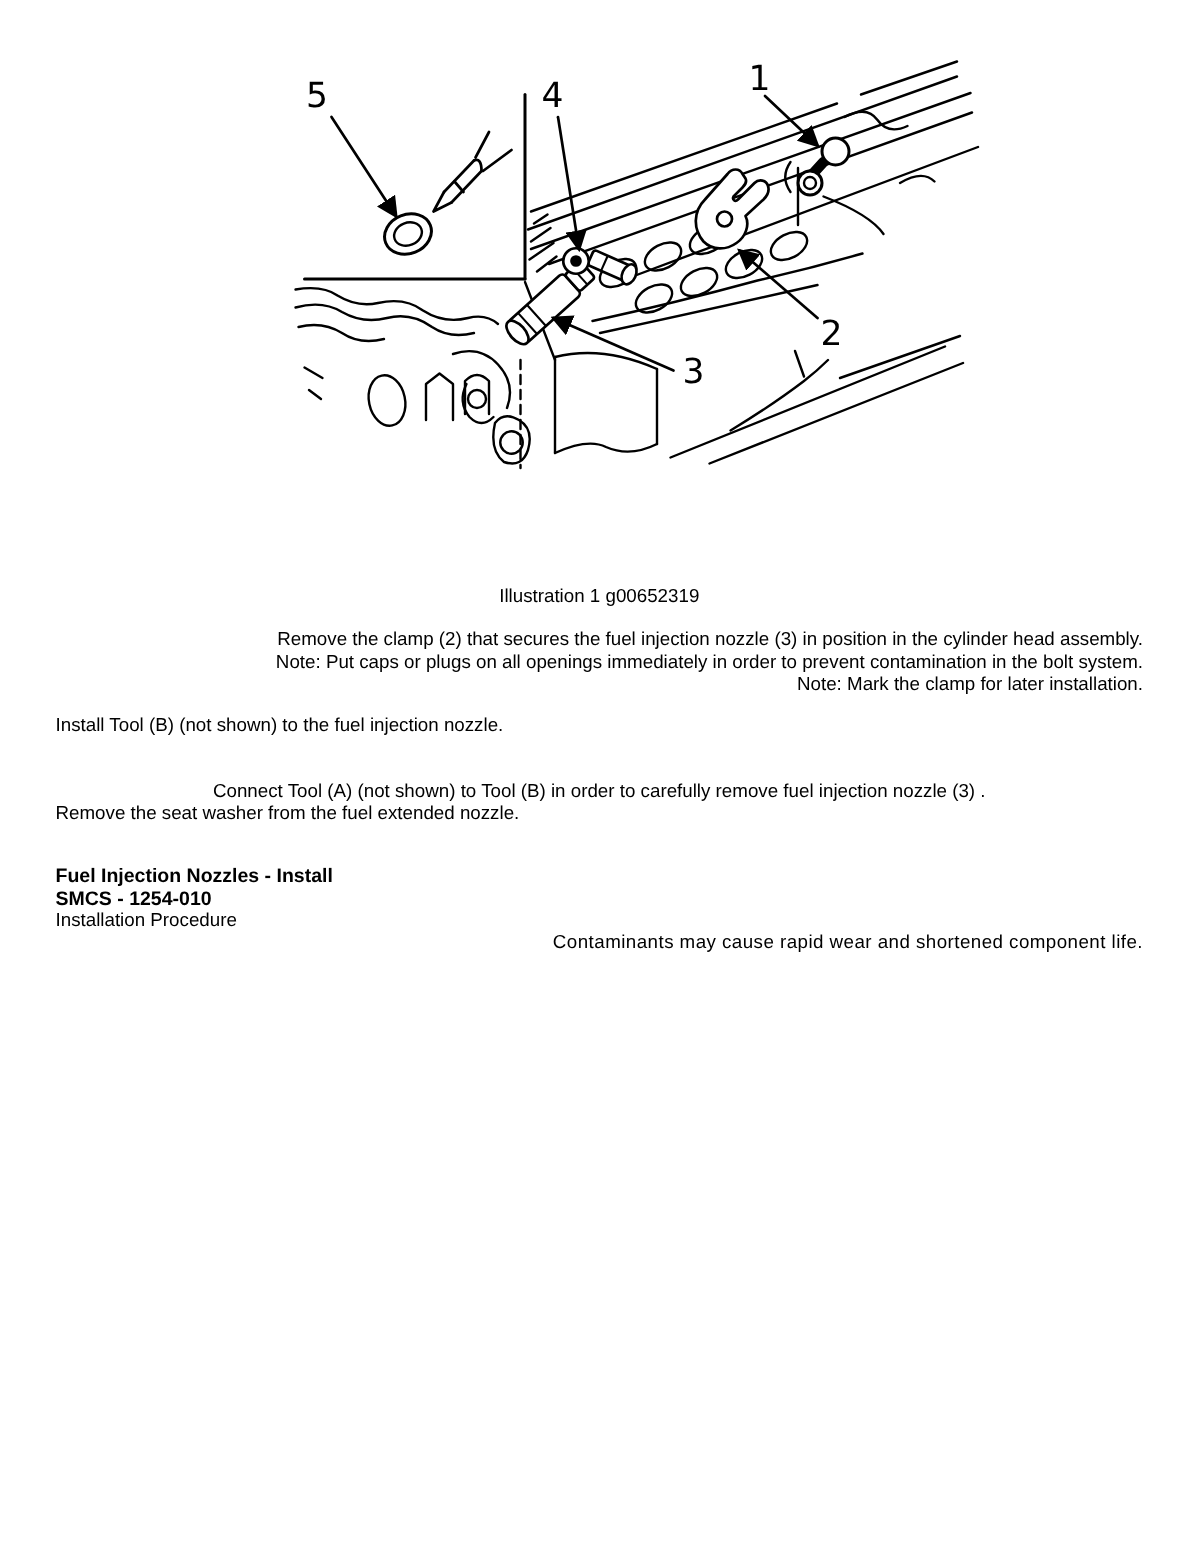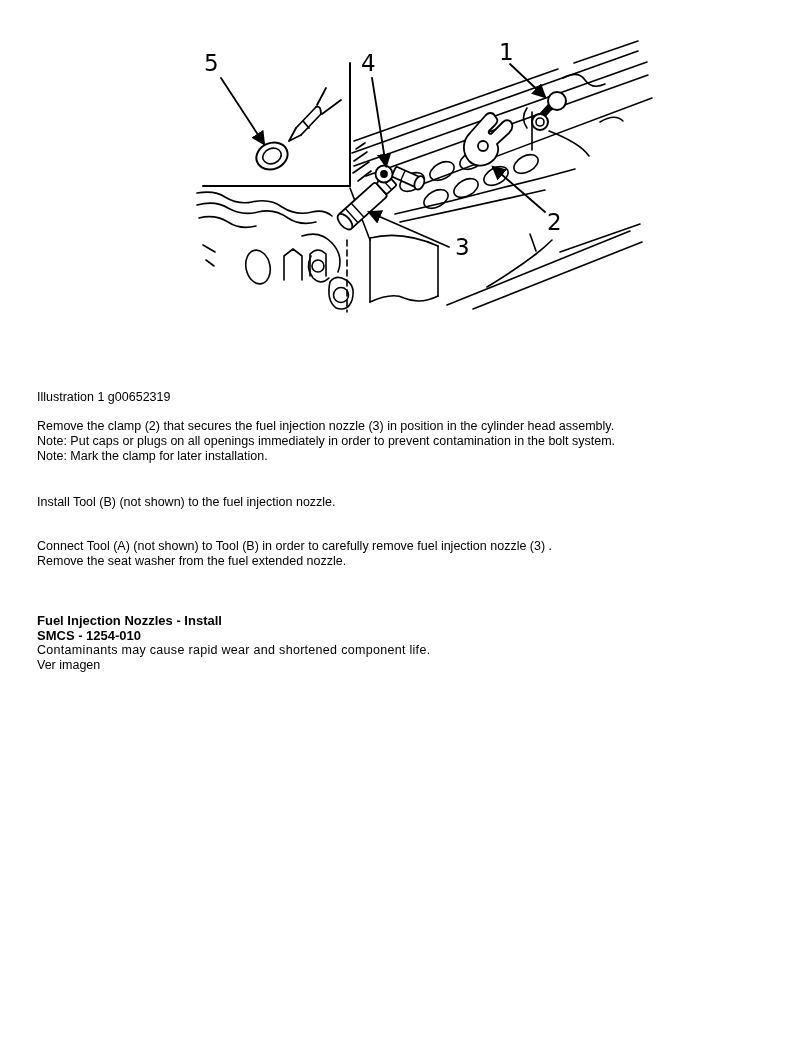--- a/index.html
+++ b/index.html
@@ -5,26 +5,26 @@
   html,body{margin:0;padding:0;background:#ffffff;}
   body{
     width:795px;height:1045px;position:relative;overflow:hidden;
     font-family:"Liberation Sans","DejaVu Sans",sans-serif;
     color:#000;font-size:12.5px;line-height:15px;
     -webkit-font-smoothing:antialiased;
   }
   .figure-wrap{width:795px;height:390px;position:relative;}
   .content{margin-left:37px;margin-right:33px;max-width:725px;}
   .content p{margin:0;}
-  .caption{margin-top:0;}
+  .caption{margin-top:0;text-align:center;}
   .mt-std1{margin-top:15px;}
-  .mt-std2{margin-top:14px;}
-  .mt-big1{margin-top:31px;}
-  .mt-big2{margin-top:29px;}
-  .mt-head{margin-top:44px;}
+  .mt-std2{margin-top:14px;text-align:right;}
+  .mt-big1{margin-top:12px;}
+  .mt-big2{margin-top:29px;text-align:center;}
+  .mt-head{margin-top:26px;}
   .mt-after-head{margin-top:31px;}
   .mt-small{margin-top:13px;}
   .heading{font-weight:bold;font-size:13px;line-height:15px;}
   .wide{letter-spacing:0.3px;}
   svg text.callout{
     font-family:"DejaVu Sans",sans-serif;
     font-size:23px;fill:#000;
   }
 </style>
 </head>
@@ -191,18 +191,18 @@
     <p>Connect Tool (A) (not shown) to Tool (B) in order to carefully remove fuel injection nozzle (3) .</p>
   </div>
 
   <p class="mt-big1">Remove the seat washer from the fuel extended nozzle.</p>
 
   <div class="mt-head heading">
     <p>Fuel Injection Nozzles - Install</p>
     <p>SMCS - 1254-010</p>
   </div>
 
+  <p class="mt-after-head">Installation Procedure</p>
 
 
   <p class="mt-std2 wide">Contaminants may cause rapid wear and shortened component life.</p>
 
-  <p class="mt-big1">Ver imagen</p>
 </div>
 
 </body></html>

